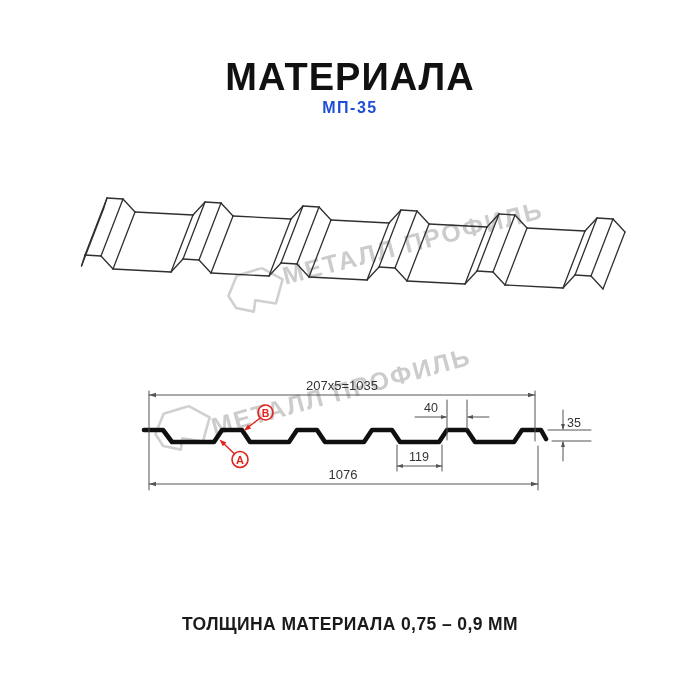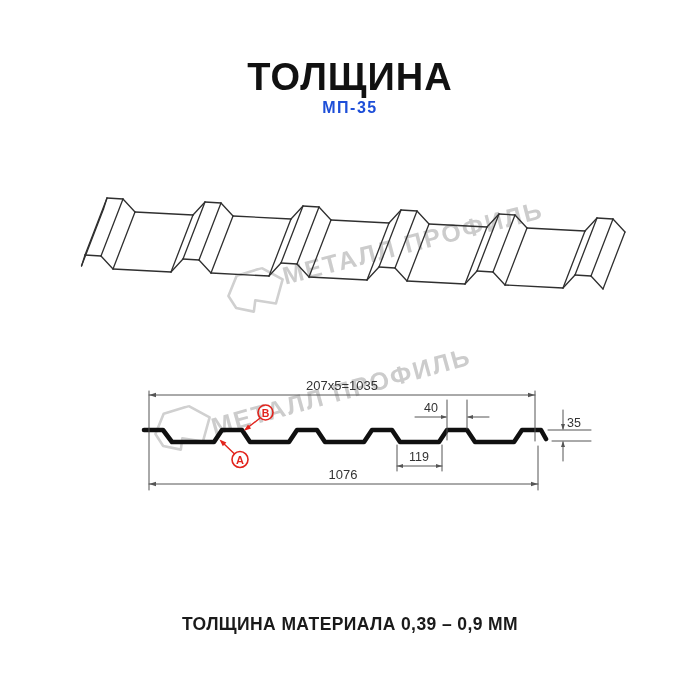--- a/index.html
+++ b/index.html
@@ -29,21 +29,21 @@
   .wm-logo{position:absolute;z-index:1;transform-origin:center;}
   #logo1{left:226px;top:268px;transform:rotate(-8deg);}
   #logo2{left:153px;top:406px;transform:rotate(-8deg);}
   #svg3d{position:absolute;left:60px;top:180px;z-index:2;}
   #svgx{position:absolute;left:130px;top:380px;z-index:2;}
   svg text{font-family:"Liberation Sans",sans-serif;}
 </style>
 </head>
 <body>
 
-<div class="title">ТОЛЩИНА</div>
+<div class="title">МАТЕРИАЛА</div>
 <div class="subtitle">МП-35</div>
 
 <svg id="logo1" class="wm-logo" width="62" height="46" viewBox="0 0 62 46">
   <path d="M2,24 L13,5 L39,1 L58,15 L48,38 L28,32 L25,43 L8,37 Z" fill="none" stroke="#d0d0d0" stroke-width="2.6" stroke-linejoin="round"></path>
 </svg>
 <svg id="logo2" class="wm-logo" width="62" height="46" viewBox="0 0 62 46">
   <path d="M2,24 L13,5 L39,1 L58,15 L48,38 L28,32 L25,43 L8,37 Z" fill="none" stroke="#d0d0d0" stroke-width="2.6" stroke-linejoin="round"></path>
 </svg>
 <div id="wm1" class="wm-text">МЕТАЛЛ ПРОФИЛЬ</div>
 <div id="wm2" class="wm-text">МЕТАЛЛ ПРОФИЛЬ</div>
@@ -173,13 +173,13 @@
       <polygon points="244,430.7 248.0,424.4 251.1,428.5" fill="#e2241d"></polygon>
     </g>
     <g>
       <circle cx="240" cy="459.5" r="8" fill="none" stroke="#e2241d" stroke-width="1.6"></circle>
       <text x="240" y="463.8" font-size="11" text-anchor="middle" fill="#e2241d" font-weight="bold">А</text>
       <line x1="234.3" y1="453.8" x2="221.5" y2="441.5" stroke="#e2241d" stroke-width="1.4" stroke-linecap="round"></line>
       <polygon points="219.5,439.5 226.4,442.5 222.8,446.2" fill="#e2241d"></polygon>
     </g>
   </svg>
 
-<div class="caption">ТОЛЩИНА МАТЕРИАЛА 0,39 – 0,9 ММ</div>
+<div class="caption">ТОЛЩИНА МАТЕРИАЛА 0,75 – 0,9 ММ</div>
 
 </body></html>

